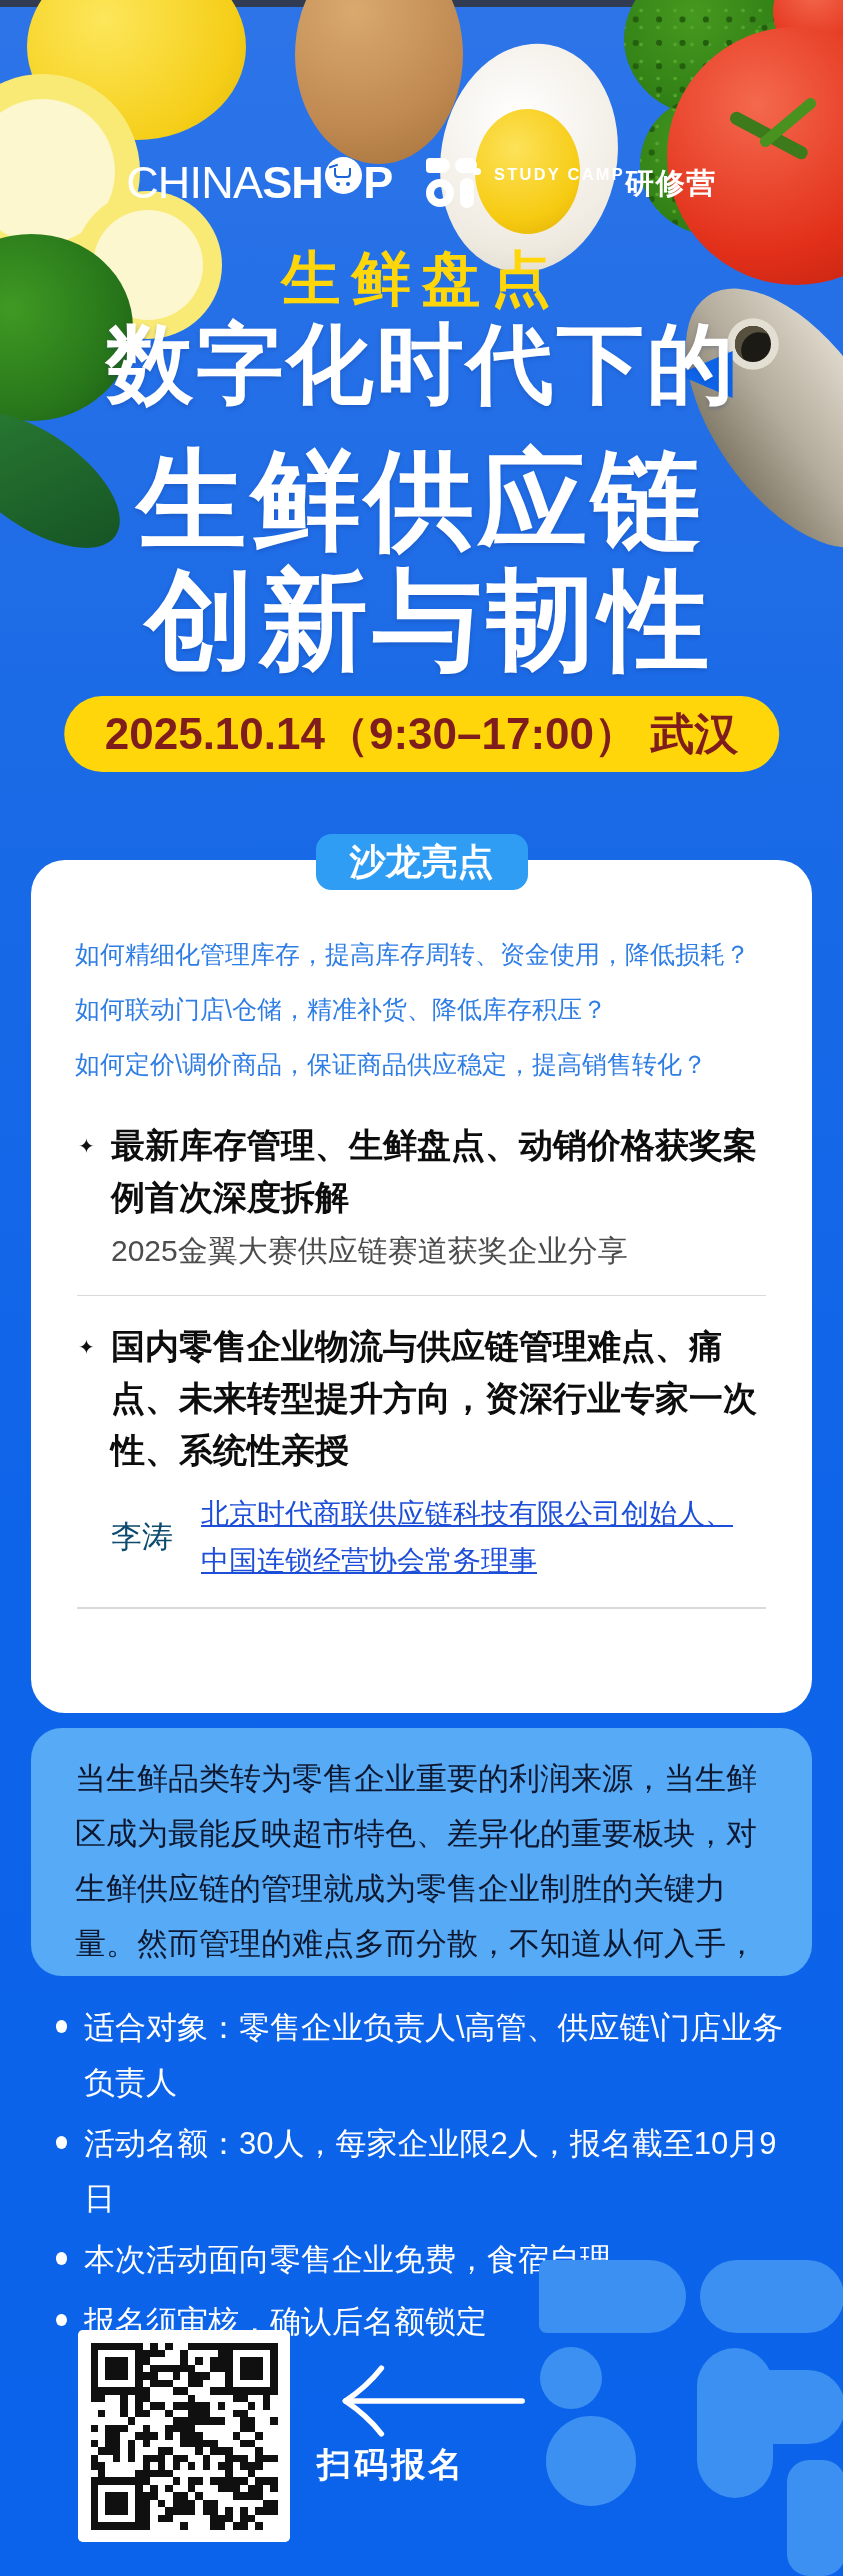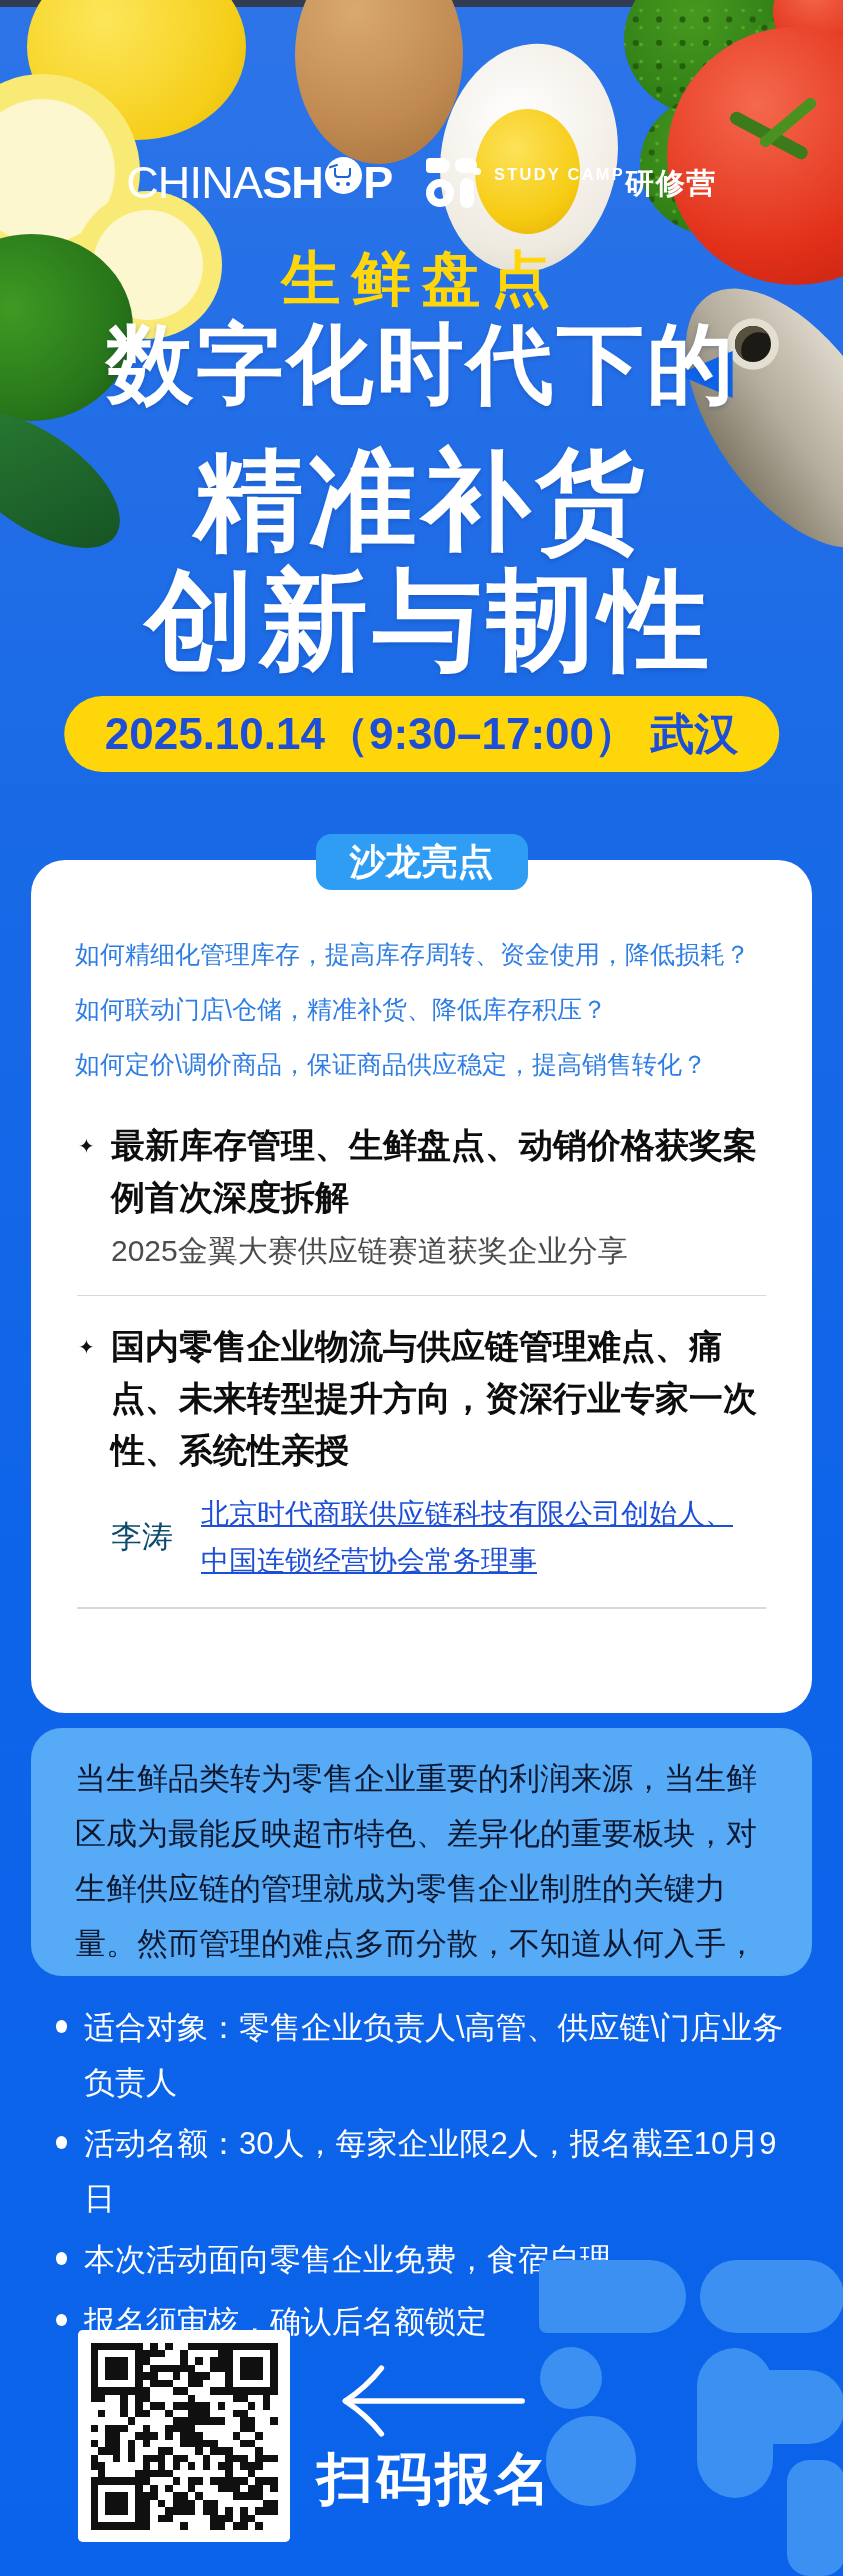--- a/index.html
+++ b/index.html
@@ -70,21 +70,21 @@
   .sc-en{font-size:16.4px;font-weight:700;letter-spacing:2.3px;}
   .sc-zh{font-size:29px;font-weight:700;margin-top:3.1px;letter-spacing:1.6px;}
   
   .eyebrow{position:absolute;top:240px;width:843px;text-align:center;color:#FFD60A;
     font-size:59px;font-weight:900;letter-spacing:11px;}
   .title{position:absolute;width:843px;text-align:center;color:#fff;font-weight:900;text-shadow:0 2.3px 4.7px rgba(10,40,120,.25);}
   .title-l1{top:306px;font-size:87px;letter-spacing:3.1px;}
   .title-l2{top:428px;font-size:109px;letter-spacing:4.7px;}
   .title-l3{top:548px;font-size:109px;letter-spacing:4.7px;padding-left:16px;}
   .date-pill{position:absolute;top:696px;left:50%;transform:translateX(-50%);
-    background:#FFD60A;color:#1d4ed8;font-size:44px;font-weight:800;
+    background:#FFD60A;color:#7f1d1d;font-size:44px;font-weight:800;
     height:76px;line-height:76px;padding:0 41px;border-radius:39px;white-space:nowrap;}
   
   .tab{position:absolute;top:834px;left:50%;transform:translateX(-50%);z-index:3;
     background:#2F9DF3;color:#fff;font-size:36px;font-weight:700;height:56px;line-height:56px;
     padding:0 34px;border-radius:15.6px;}
   .card{position:absolute;top:860px;left:31px;width:781px;height:853px;background:#fff;
     border-radius:34px;padding:67px 44px 0;overflow:hidden;z-index:2;}
   .questions{color:#2E7DE4;font-size:25px;line-height:55px;font-weight:500;}
   .items{margin-top:26.5px;}
   .item-title{position:relative;padding-left:36px;font-size:34px;font-weight:800;color:#0d0d0d;line-height:52px;}
@@ -103,21 +103,21 @@
   .info-list li{position:relative;padding-left:34px;color:#fff;font-size:31px;line-height:55px;
     font-weight:500;margin-bottom:6.2px;}
   .info-list li .dot{position:absolute;left:6.2px;top:20px;width:11px;height:12.5px;border-radius:50%;background:#fff;}
   
   .qr-box{position:absolute;top:2330px;left:78px;width:212px;height:212px;background:#fff;
     border-radius:4.7px;padding:12.5px;z-index:2;}
   .qr-grid{display:grid;grid-template-columns:repeat(25,1fr);grid-template-rows:repeat(25,1fr);
     width:187px;height:187px;background:#fff;}
   .qrc{background:#fff;} .qrc.on{background:#101010;}
   .arrow-wrap{position:absolute;top:2354px;left:311px;z-index:2;}
-  .cta{position:absolute;top:2442px;left:317px;color:#fff;font-size:56px;font-weight:800;letter-spacing:3.1px;z-index:2;}
+  .cta{position:absolute;top:2442px;left:317px;color:#fff;font-size:34px;font-weight:800;letter-spacing:3.1px;z-index:2;}
   
   .wm{position:absolute;background:#3C90F2;z-index:1;}
   .wm-d{left:539px;top:2260px;width:147px;height:73px;border-radius:7.8px 37px 37px 7.8px;}
   .wm-pill-top{left:700px;top:2260px;width:144px;height:73px;border-radius:37px;}
   .wm-dot{left:540px;top:2347px;width:62px;height:62px;border-radius:50%;}
   .wm-donut{left:546px;top:2416px;width:59px;height:59px;border:45px solid #3C90F2;
     border-radius:50%;background:transparent;}
   .wm-vpill{left:697px;top:2348px;width:76px;height:150px;border-radius:38px;}
   .wm-hpill{left:697px;top:2370px;width:148px;height:74px;border-radius:37px;}
   .wm-rect{left:787px;top:2460px;width:58px;height:116px;border-radius:22px;}
@@ -173,21 +173,21 @@
       </div>
       <div class="sc-text">
         <span class="sc-en">STUDY CAMP</span>
         <span class="sc-zh">研修营</span>
       </div>
     </div>
   </div>
 
   <div class="eyebrow">生鲜盘点</div>
   <div class="title title-l1">数字化时代下的</div>
-  <div class="title title-l2">精准补货</div>
+  <div class="title title-l2">生鲜供应链</div>
   <div class="title title-l3">创新与韧性</div>
   <div class="date-pill">2025.10.14（9:30–17:00） 武汉</div>
 
   <div class="tab">沙龙亮点</div>
   <div class="card">
     <div class="questions">
       <div>如何精细化管理库存，提高库存周转、资金使用，降低损耗？</div>
       <div>如何联动门店\仓储，精准补货、降低库存积压？</div>
       <div>如何定价\调价商品，保证商品供应稳定，提高销售转化？</div>
     </div>

